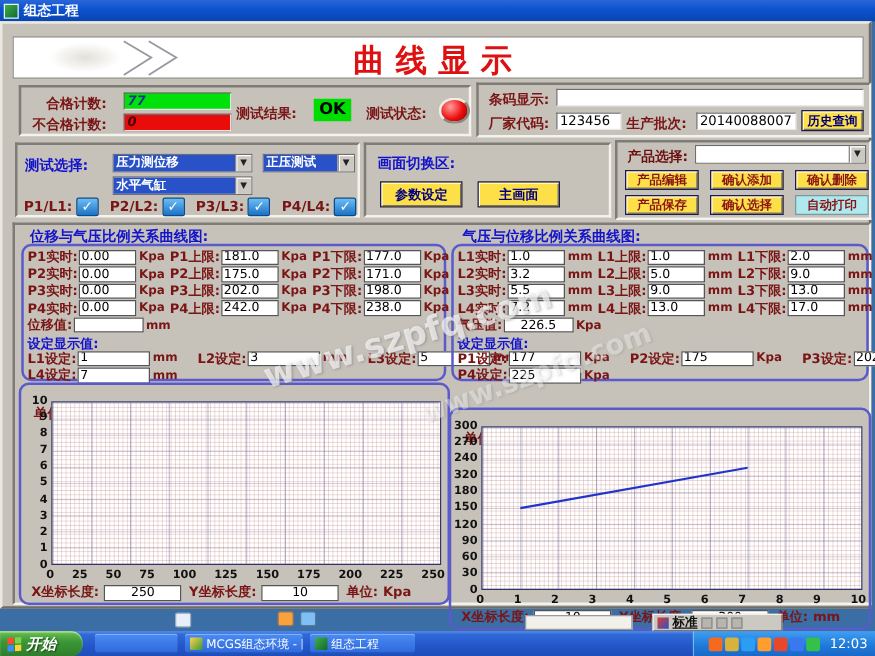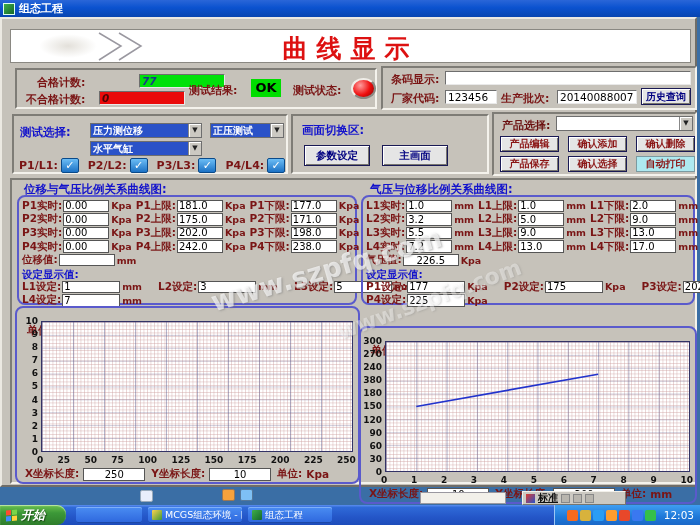--- a/index.html
+++ b/index.html
@@ -14,39 +14,39 @@
 
   
   #winbody { position:absolute; left:0; top:17px; width:697px; height:470px; background:#c6c2ba;
     border:2px solid; border-color:#ece9e2 #6f6d68 #6f6d68 #ece9e2; }
 
   .bevel-down { border:2px solid; border-color:#7e7c76 #f4f2ec #f4f2ec #7e7c76; }
   .lblm { color:#7a1515; font-weight:bold; font-size:11px; white-space:nowrap; }
   .lblb { color:#1313cc; font-weight:bold; font-size:11.5px; white-space:nowrap; }
   .inp { background:#fff; border:1px solid; border-color:#6e6e6e #e9e9e9 #e9e9e9 #6e6e6e;
     font-family:"DejaVu Sans",sans-serif; font-size:10.5px; height:14px; padding:0 2px; color:#000; }
-  .btn { background:#e5e5e5; border:1px solid #1a1a55; box-shadow:inset 1px 1px 0 #fff, inset -1px -1px 0 #77756f;
+  .btn { background:#fde047; border:1px solid #1a1a55; box-shadow:inset 1px 1px 0 #fff, inset -1px -1px 0 #77756f;
     font-family:"DejaVu Sans",sans-serif; font-weight:bold; color:#000080; font-size:10.5px; cursor:default;
     display:flex; align-items:center; justify-content:center; white-space:nowrap; }
   .btn.red { color:#8b1515; }
 
   
   #header { position:absolute; left:8px; top:10px; width:681px; height:34px; background:#fff;
     border:1px solid #8a8882; }
   #header .smudge { position:absolute; left:28px; top:4px; width:58px; height:24px;
     background:radial-gradient(ellipse at center,#e3e0da 0%,transparent 70%); }
   #header .chev { position:absolute; left:86px; top:2px; }
   #page-title { position:absolute; left:0; right:0; top:2px; text-align:center;
     color:#dd1111; font-size:25px; font-weight:bold; letter-spacing:9px; }
 
   
   #status-left { position:absolute; left:13px; top:49px; width:362px; height:41px; }
   #status-left .r1lbl { position:absolute; left:20px; top:5px; }
   #status-left .r2lbl { position:absolute; left:9px; top:22px; }
-  #pass-box { position:absolute; left:82px; top:4px; width:86px;margin-left:40px; }
+  #pass-box { position:absolute; left:82px; top:4px; width:86px; }
   #fail-box { position:absolute; left:82px; top:21px; width:86px; }
   #pass-box.inp { background:#00e10a; font-style:italic; color:#183a8a; font-weight:bold; }
   #fail-box.inp { background:#ea0b0b; font-style:italic; color:#4d0404; font-weight:bold; }
   #result-lbl { position:absolute; left:172px; top:13px; }
   #result-val { position:absolute; left:234px; top:9px; width:30px; height:18px; background:#00dd00;
     color:#000; font-weight:bold; font-size:13px; text-align:center; line-height:18px; }
   #state-lbl { position:absolute; left:276px; top:13px; }
   #state-led { position:absolute; left:334px; top:8px; width:25px; height:21px; border-radius:50%;
     background:radial-gradient(circle at 35% 32%,#ff9d9d,#ee0d0d 55%,#7e0404 100%);
     border:2px solid; border-color:#efede7 #8a8882 #8a8882 #efede7; }
@@ -526,21 +526,21 @@
       </div>
 
       <div id="chart-right" class="chart-panel">
         <div class="unit-top">
           <span class="ut-label">单位:</span> <span class="ut-unit">Kpa</span>
         </div>
         <div class="ylabels">
             <div class="ytick">300</div>
             <div class="ytick">270</div>
             <div class="ytick">240</div>
-            <div class="ytick">380</div>
+            <div class="ytick">320</div>
             <div class="ytick">180</div>
             <div class="ytick">150</div>
             <div class="ytick">120</div>
             <div class="ytick">90</div>
             <div class="ytick">60</div>
             <div class="ytick">30</div>
             <div class="ytick">0</div>
           </div>
         <div class="plot">
             <svg viewBox="0 0 100 100" preserveAspectRatio="none" class="plotsvg">

